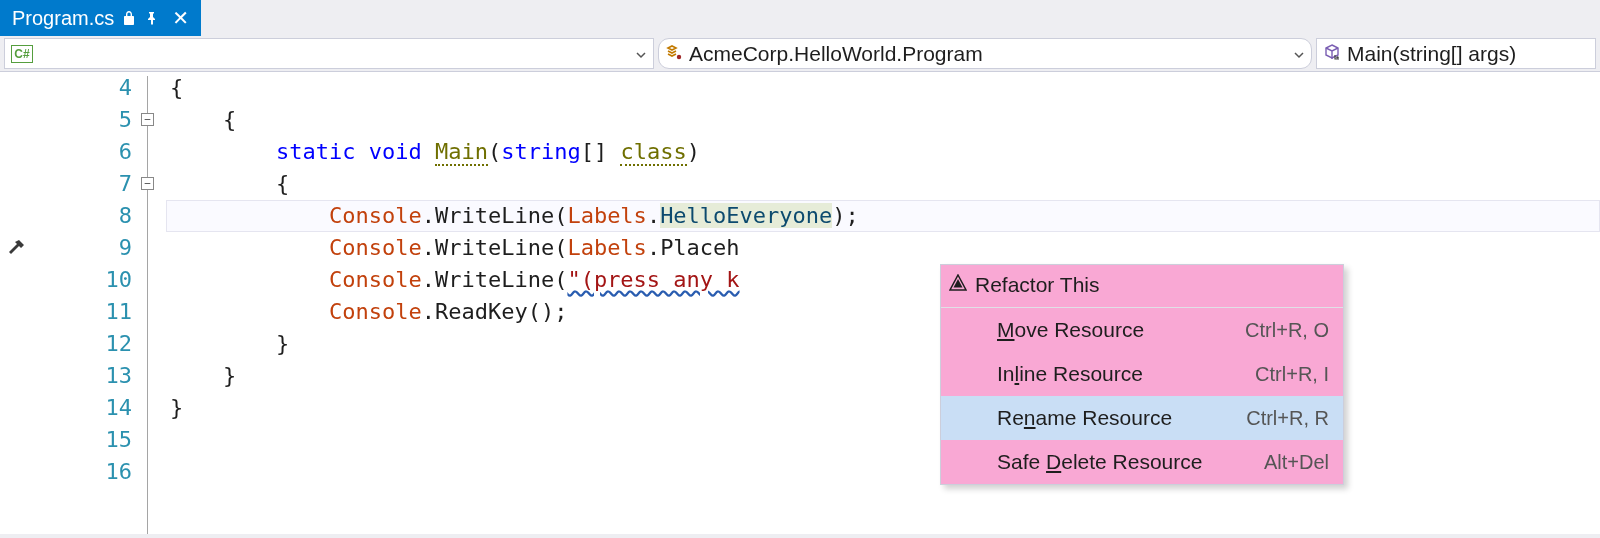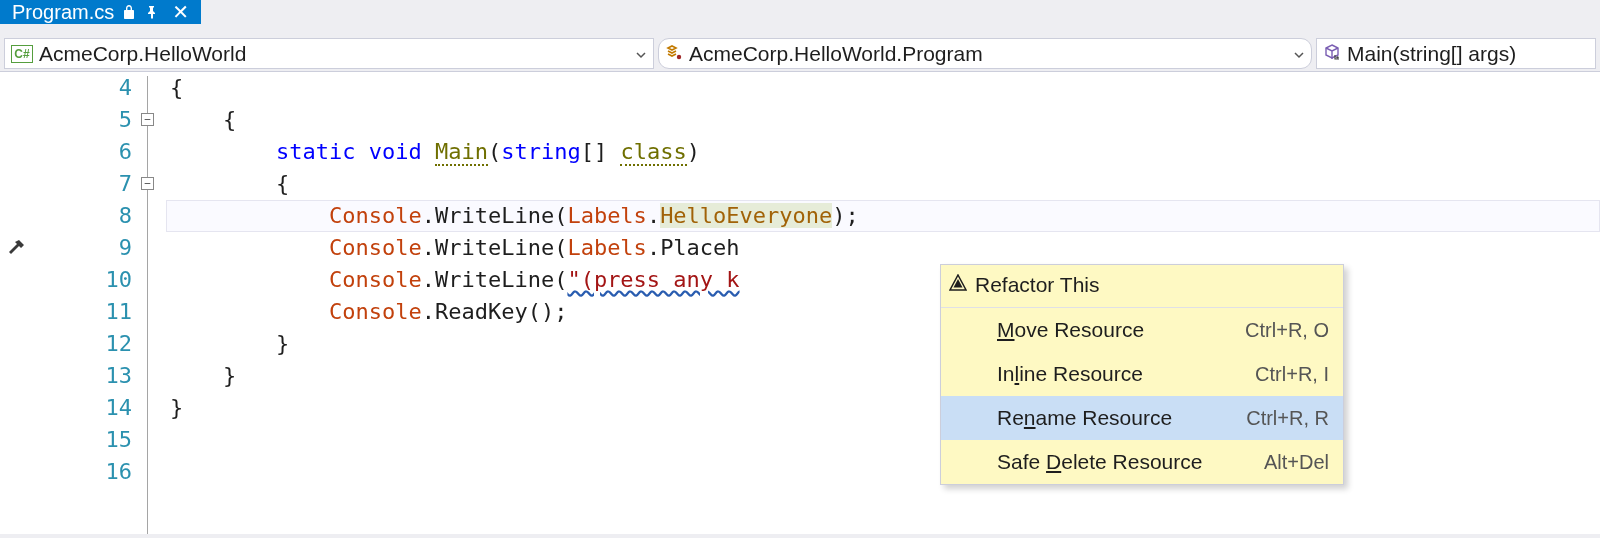--- a/index.html
+++ b/index.html
@@ -26,21 +26,21 @@
     align-items: center;
     padding: 0 8px 0 12px;
     gap: 8px;
     font-size: 20px;
     position: relative;
   }
   .tab .icn { display: flex; align-items: center; }
   .tab .lock svg { width: 14px; height: 16px; }
   .tab .pin svg { width: 16px; height: 16px; }
   .tab .close { font-size: 20px; padding: 0 4px; }
-  .tab-wrap { display:flex; flex-direction:column;gap:40px; }
+  .tab-wrap { display:flex; flex-direction:row;gap:40px; }
   .tab-bottom { height:4px; background:#007acc; width:100%; }
 
   
   .navbar {
     height: 36px;
     background: #eeeef2;
     display: flex;
     border-bottom: 1px solid #cccedb;
     padding: 2px 4px;
     gap: 4px;
@@ -132,38 +132,38 @@
     color:#2b91af;
     border-bottom: 2px dotted #2b91af;
   }
   .dotted-ident {
     color:#6f6f00;
     border-bottom: 2px dotted #6f6f00;
     text-align: center;
   }
   .res-highlight {
     background:#e6ecd8;
-    color:#a16207;
+    color:#0c4a6e;
   }
   .current-line {
     background:#fafaff;
     box-shadow: inset 0 0 0 1px #e5e5f0;
   }
   .squiggle {
     text-decoration: underline wavy #2a5db0;
     text-underline-offset: 3px;
     color:#a31515;
   }
 
   
   .popup {
     position: absolute;
     left: 774px;
     top: 192px;
-    background: #fef9c3;
+    background: #f9a8d4;
     border: 1px solid #cccedb;
     box-shadow: 4px 4px 6px rgba(0,0,0,0.18);
     font-family: "Segoe UI", sans-serif;
     font-size: 21px;
     color:#1e1e1e;
     width: 404px;
   }
   .popup-title {
     display:flex;
     align-items:center;
@@ -218,21 +218,20 @@
       </span>
       <span class="close">✕</span>
     </div>
     <div class="tab-bottom"></div>
   </div>
 </div>
 
 <div class="navbar">
   <div class="nav-dd first">
     <span class="cs-badge">C#</span>
-    <span class="label">AcmeCorp.HelloWorld</span>
     <span class="chev">
       <svg viewBox="0 0 12 12">
           <path d="M2 4l4 4 4-4" fill="none" stroke="#555" stroke-width="1.5"></path>
         </svg>
     </span>
   </div>
   <div class="nav-dd second">
     <span class="cls-ico">
       <svg viewBox="0 0 18 18">
           <path d="M3 5l4-2 4 2-4 2-4-2zm0 3l4 2 4-2m-8 3l4 2 4-2" fill="none" stroke="#c27a00" stroke-width="1.6"></path>

